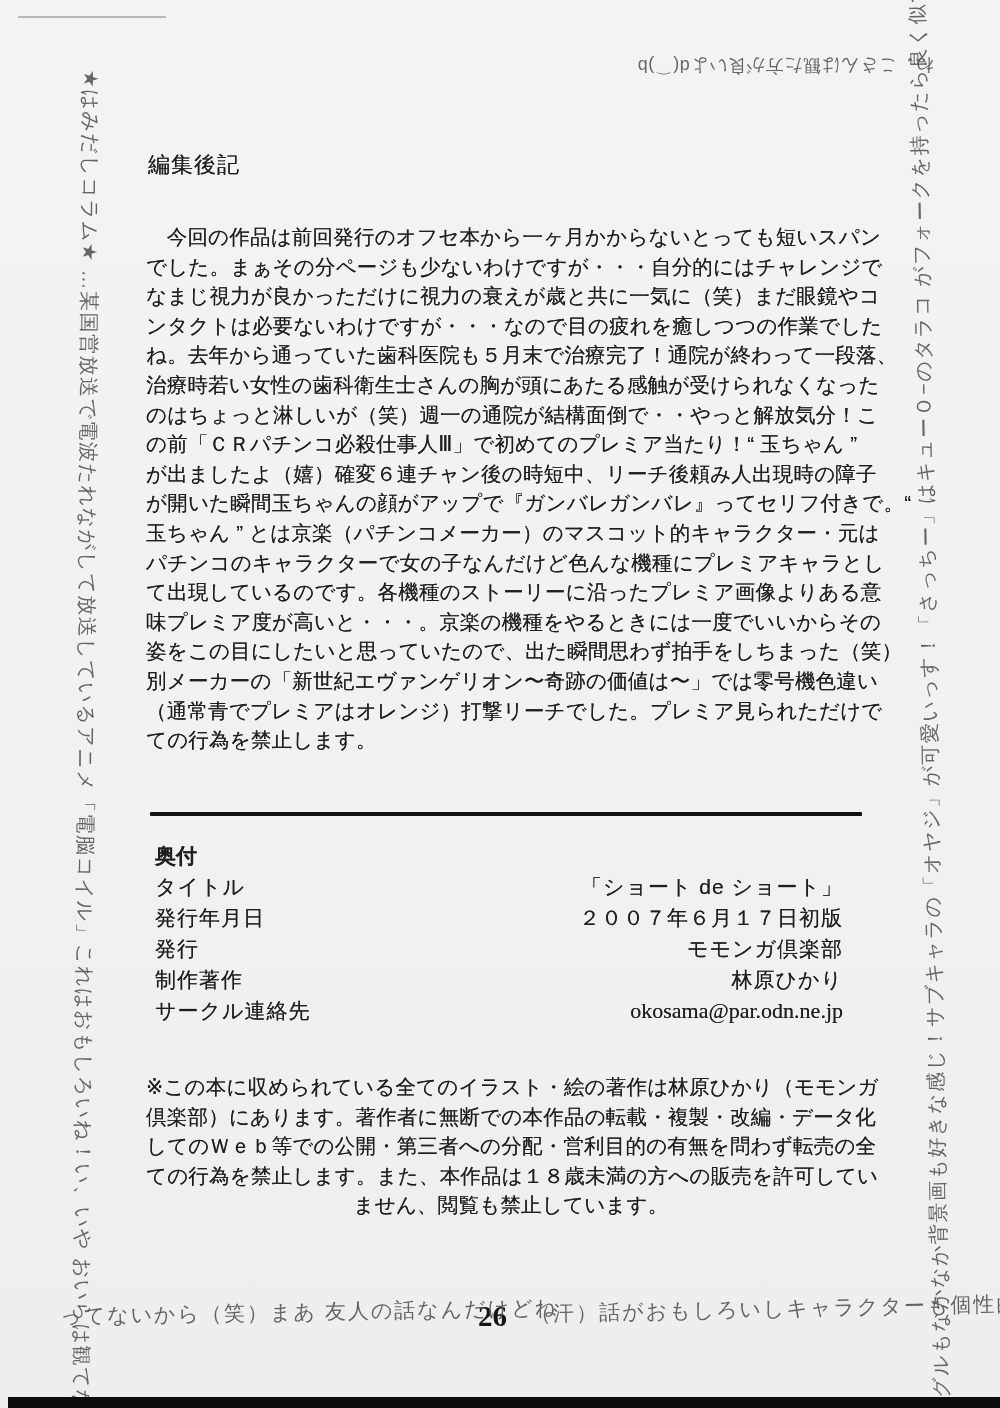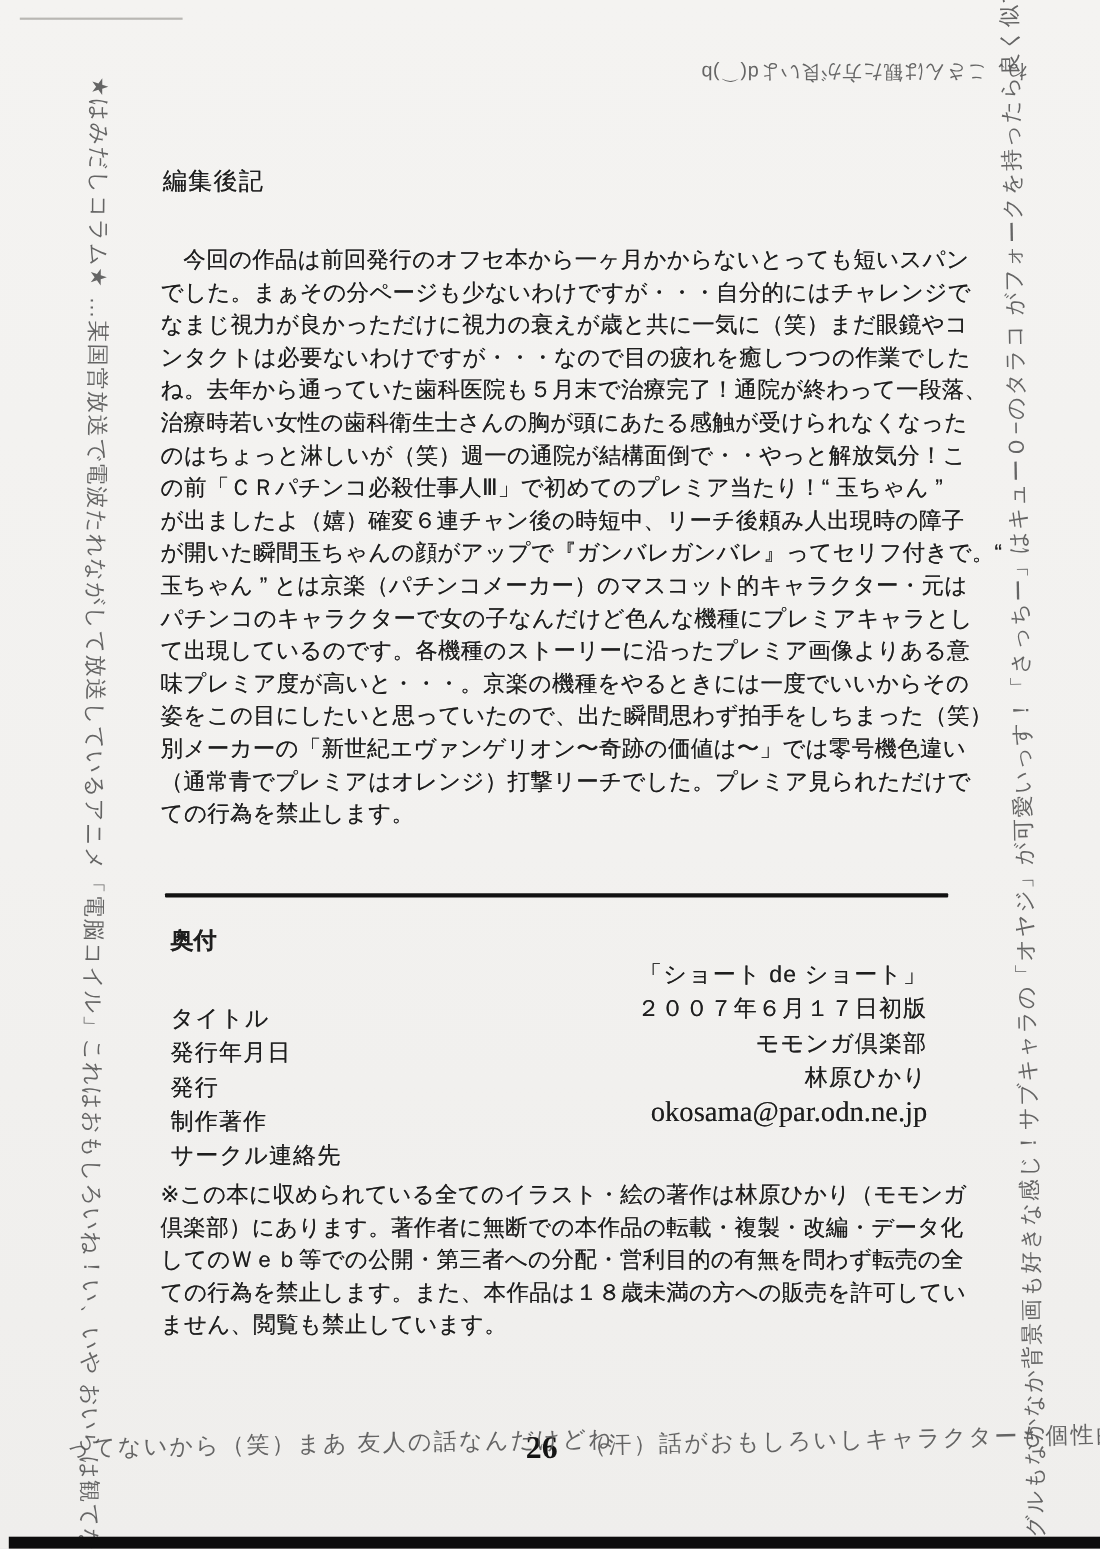--- a/index.html
+++ b/index.html
@@ -11,25 +11,25 @@
     color:#222;
   }
   .print{color:#1e1e1e;text-shadow:0 0 0.6px rgba(30,30,30,0.75);}
   .ps-title{position:absolute;left:148px;top:150px;font-size:22px;letter-spacing:1px;}
   .body-lines{position:absolute;left:146px;top:222px;width:730px;}
   .body-lines .text-line{height:29.6px;line-height:29.6px;font-size:20.5px;letter-spacing:0.2px;white-space:nowrap;}
   .divider{position:absolute;left:150px;top:812px;width:712px;height:4px;background:#121212;border-radius:1px;}
   .colophon{position:absolute;left:155px;top:840px;width:688px;}
   .colophon-heading{height:31px;line-height:31px;font-size:21px;font-weight:bold;}
   .colophon-row{display:flex;justify-content:space-between;height:31px;line-height:31px;font-size:21px;white-space:nowrap;}
-  .colophon-label{letter-spacing:1px;margin-top:40px;}
+  .colophon-label{letter-spacing:1px;}
   .colophon-value{letter-spacing:1px;}
-  .colophon-row.serif .colophon-value{font-family:"Liberation Serif","DejaVu Serif",serif;font-size:26px;letter-spacing:0;}
+  .colophon-row.serif .colophon-value{font-family:"Liberation Serif","DejaVu Serif",serif;font-size:22px;letter-spacing:0;}
   .copyright-lines{position:absolute;left:146px;top:1072px;width:730px;}
-  .copyright-lines .text-line{height:29.6px;line-height:29.6px;font-size:20.5px;letter-spacing:0.2px;white-space:nowrap;}
+  .copyright-lines .text-line{height:29.6px;line-height:29.6px;font-size:20.5px;letter-spacing:0.2px;white-space:nowrap;text-align:center;}
   .page-num{
     position:absolute;left:478px;top:1300px;
     font-family:"Liberation Serif","DejaVu Serif",serif;
     font-weight:bold;font-size:29px;color:#141414;
   }
   .hw{
     position:absolute;color:#565656;font-size:20px;letter-spacing:1.5px;
     white-space:nowrap;font-family:"Liberation Sans","DejaVu Sans",sans-serif;
     opacity:0.9;
   }

